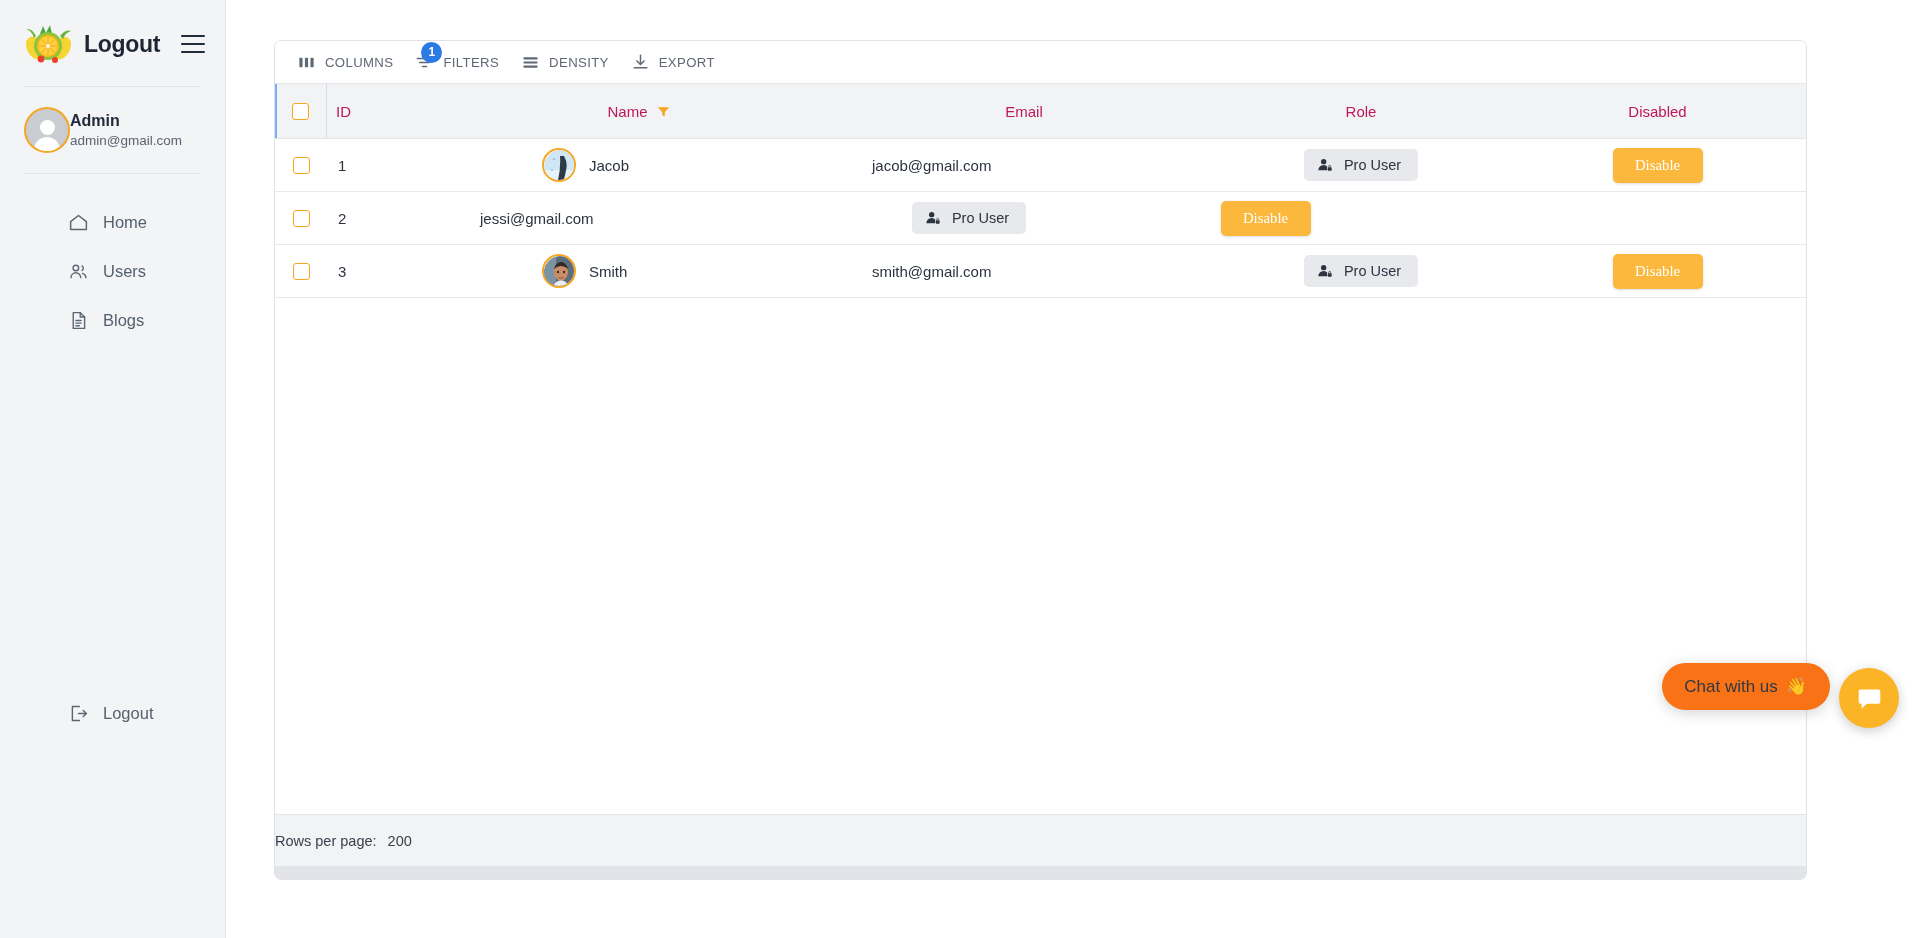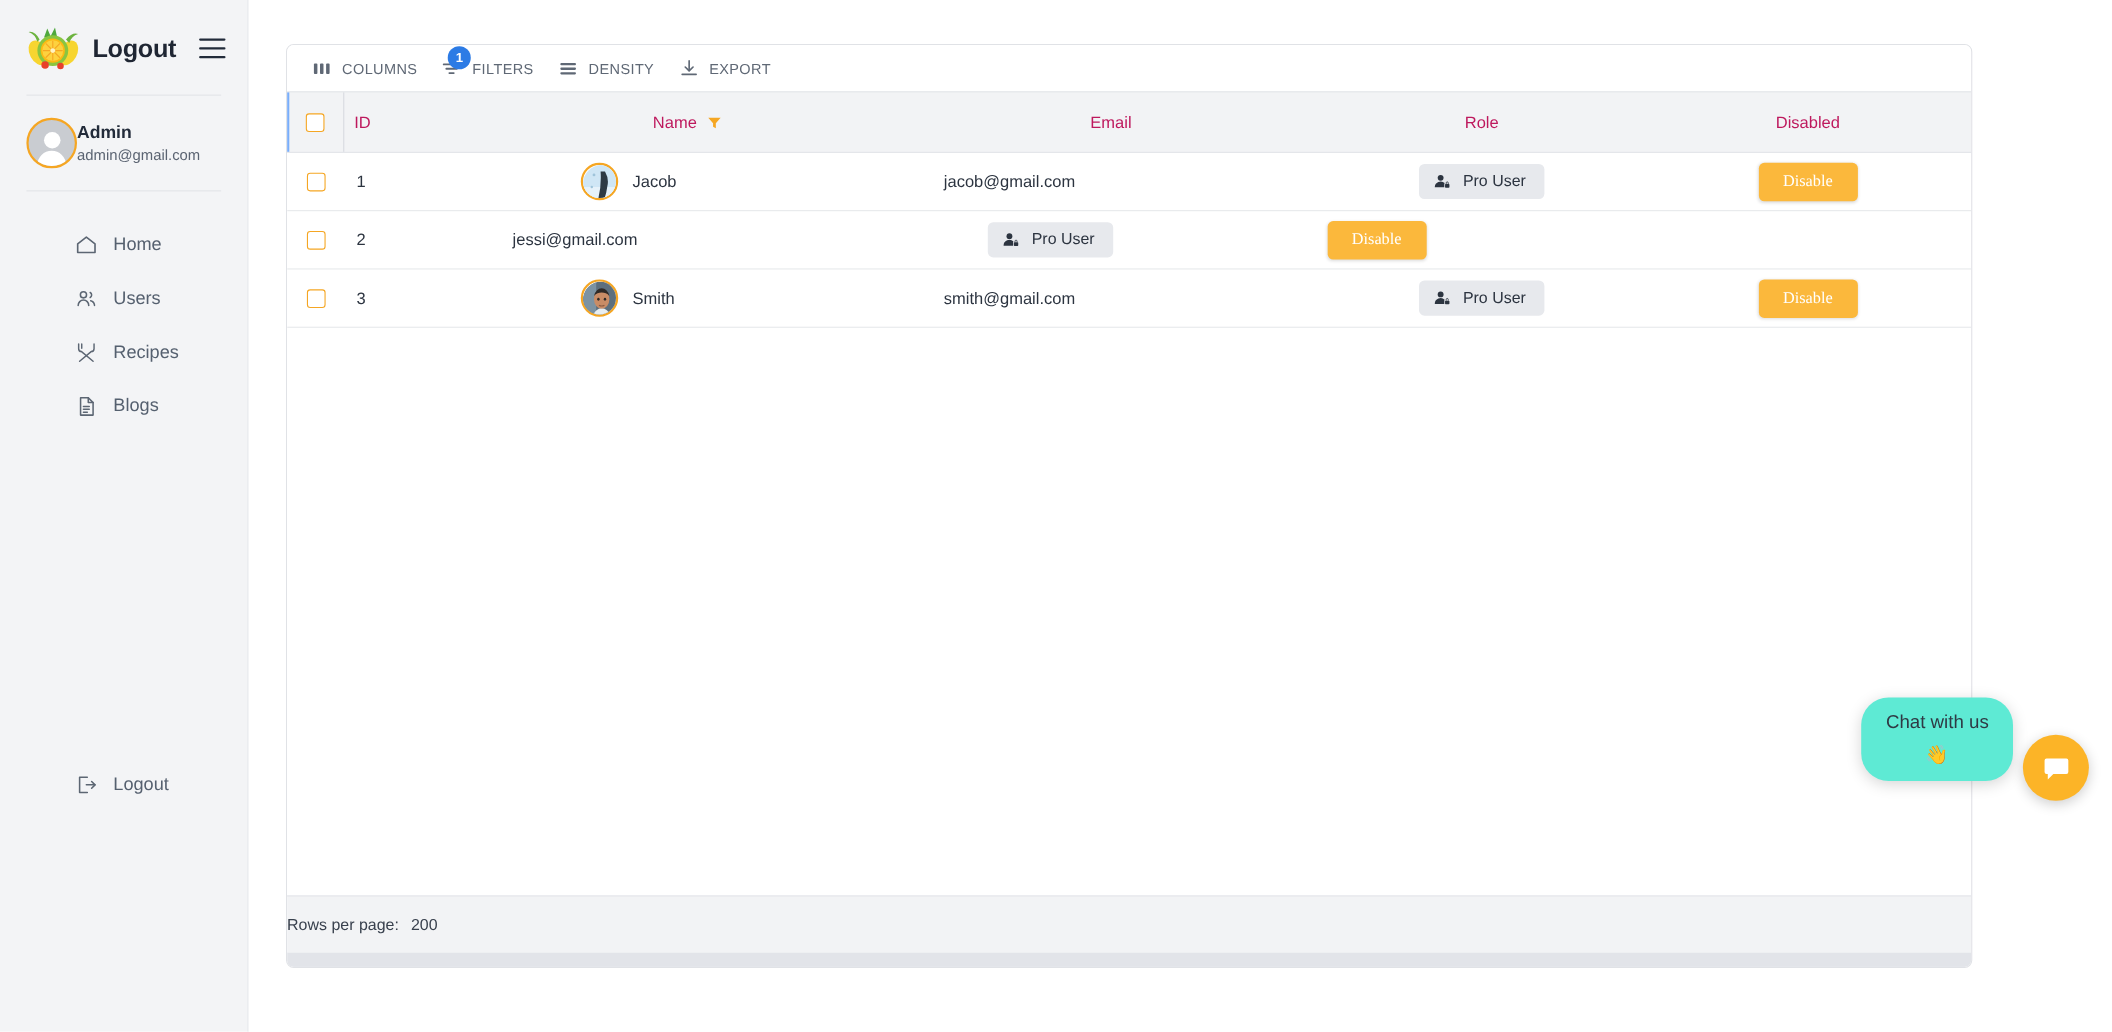--- a/index.html
+++ b/index.html
@@ -64,21 +64,21 @@
     cursor: pointer; text-decoration: none; margin-left: 31px;
   }
   .nav-ico { width: 21px; height: 21px; flex: none; display: block; }
   .nav-ico svg { width: 21px; height: 21px; display: block; }
 
   .logout-wrap { position: absolute; bottom: 200px; left: 0; right: 0; }
 
   
   .main { flex: 1; position: relative; background: #fff; height: 938px; }
   .grid-card {
-    position: absolute; left: 34px; top: 40px;
+    position: absolute; left: 48px; top: 40px;
     width: 1533px; height: 840px;
     background: #ffffff;
     border: 1px solid #e0e2e6;
     border-radius: 7px;
     display: flex; flex-direction: column;
     overflow: hidden;
   }
 
   .toolbar { height: 42px; display: flex; align-items: center; padding-left: 12px; gap: 2px;
              background:#fff; flex: none; }
@@ -167,26 +167,25 @@
     display: flex; align-items: center; 
     padding-right: 250px; gap: 11px; flex: none;
     font-size: 14.5px; color: #39414e;
   }
   .rpp-value { font-size: 14.5px; color: #39414e; }
   .hscroll { height: 13px; background: #e2e4e9; flex: none; }
 
   
   .chat-bubble {
     position: absolute; right: 90px; bottom: 228px;
-    background: #5eead4; border-radius: 25px;
+    background: #f97316; border-radius: 25px;
     box-shadow: 0 3px 14px rgba(0,0,0,0.17);
     padding: 13px 22px; display: flex; align-items: center; gap: 9px;
     font-size: 17px; color: #2f3944; cursor: pointer;
     white-space: nowrap;
-    flex-direction: column;
   }
   .chat-fab {
     position: absolute; right: 21px; bottom: 210px;
     width: 60px; height: 60px; border-radius: 50%;
     background: #fcb427; display: flex; align-items: center; justify-content: center;
     box-shadow: 0 3px 12px rgba(0,0,0,0.2); cursor: pointer;
   }
   .chat-fab svg { width: 27px; height: 27px; display:block; }
 </style>
 </head>
@@ -258,30 +257,20 @@
           <svg viewBox="0 0 24 24" fill="none" stroke="#5c6673" stroke-width="1.6" stroke-linecap="round" stroke-linejoin="round">
             <circle cx="9" cy="8" r="3.2"></circle>
             <path d="M3.5 19 a5.5 5.5 0 0 1 11 0"></path>
             <path d="M16 5.6 a3 3 0 0 1 0 5.2"></path>
             <path d="M16.5 14.2 a5.4 5.4 0 0 1 4 4.8"></path>
           </svg>
         </span>
         <span>Users</span>
       </div>
 
-      <div class="nav-item">
-        <span class="nav-ico">
-          <svg viewBox="0 0 24 24" fill="none" stroke="#5c6673" stroke-width="1.5" stroke-linecap="round" stroke-linejoin="round">
-            <path d="M4 3 L4 8 a3 3 0 0 0 3 3 L19 21"></path>
-            <path d="M7.2 3 L7.2 7.6"></path>
-            <path d="M20 3 L20 8 a3 3 0 0 1 -3 3 L5 21"></path>
-          </svg>
-        </span>
-        <span>Recipes</span>
-      </div>
 
       <div class="nav-item">
         <span class="nav-ico">
           <svg viewBox="0 0 24 24" fill="none" stroke="#5c6673" stroke-width="1.6" stroke-linecap="round" stroke-linejoin="round">
             <path d="M6 3 H14 L19 8 V21 H6 Z"></path>
             <path d="M14 3 V8 H19"></path>
             <path d="M9 12 H15"></path>
               <path d="M9 15 H15"></path>
               <path d="M9 18 H13"></path>
           </svg>

